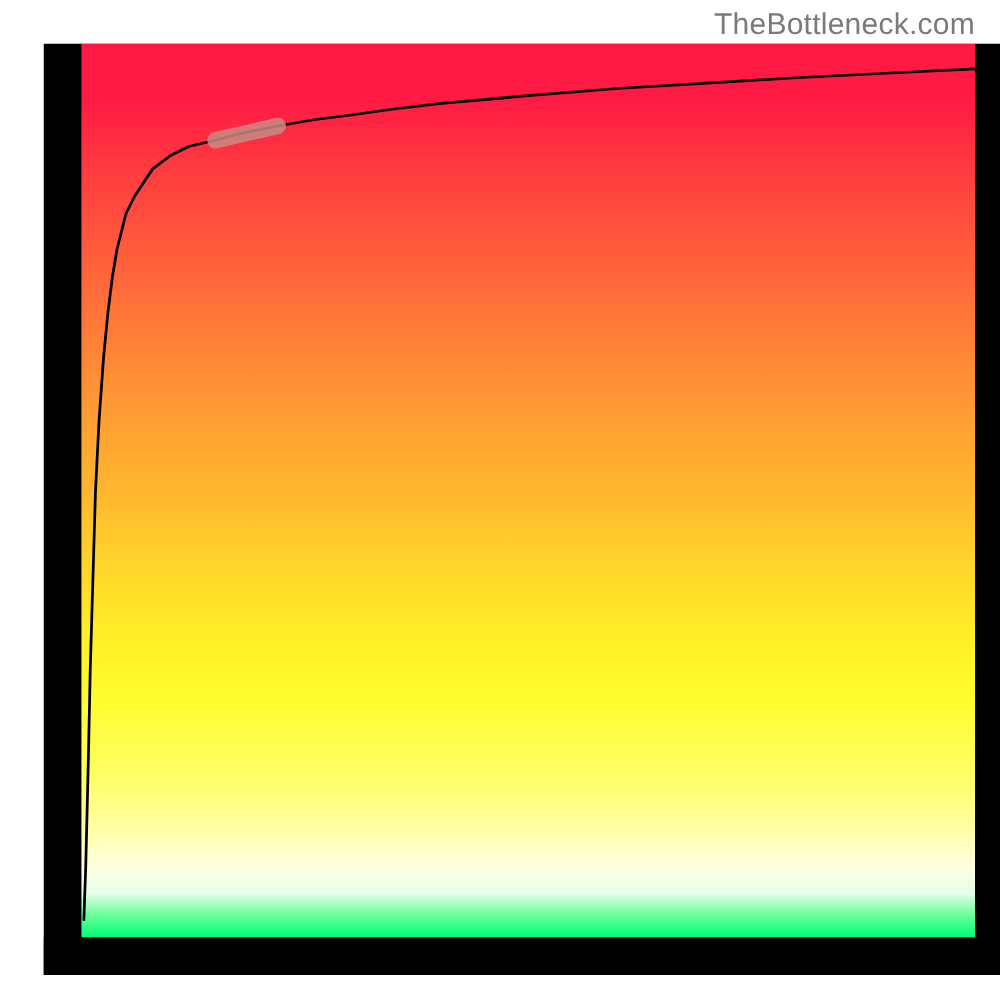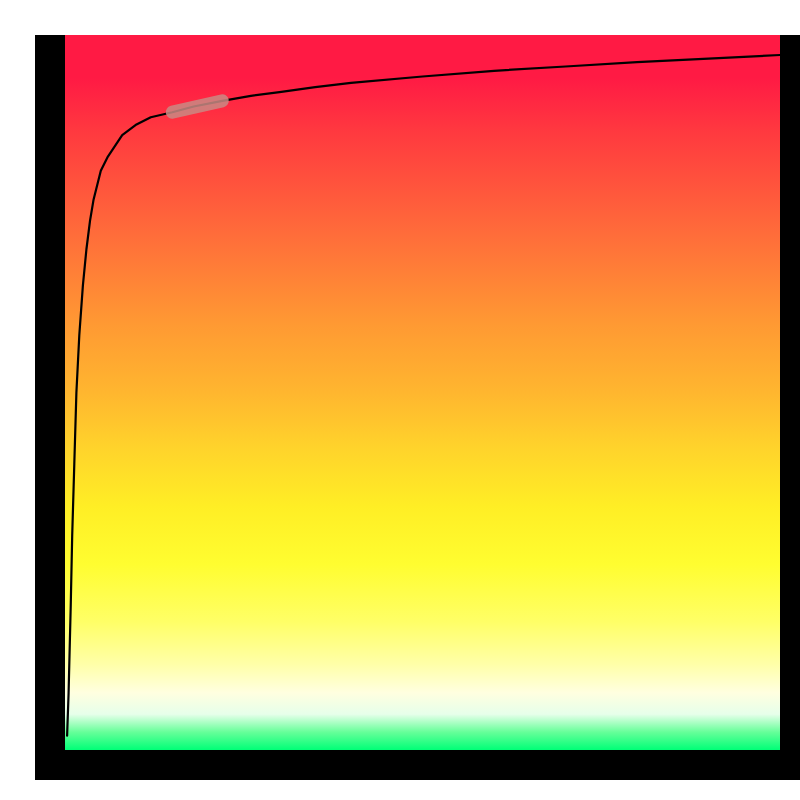--- a/index.html
+++ b/index.html
@@ -85,20 +85,21 @@
     font-weight: 400;
     letter-spacing: 0.2px;
     user-select: none;
   }
 </style>
 </head>
 <body>
 
 <div class="stage">
 
+  <div class="watermark">TheBottleneck.com</div>
 
   <div class="frame-black"></div>
 
   <div class="plot-area">
     <div class="gradient-bg"></div>
 
     <svg class="curve" viewBox="0 0 715 715" preserveAspectRatio="none">
       <path d="M2.1 700.7 L3.6 657.8 L5.7 572.0 L7.2 500.5 L9.3 429.0 L11.4 357.5 L14.3 300.3 L17.9 250.3 L21.4 214.5 L25.0 185.9 L28.6 164.4 L35.8 135.8 L42.9 121.6 L57.2 100.1 L71.5 89.4 L85.8 82.2 L107.3 77.2 L128.7 71.5 L157.3 65.8 L185.9 60.8 L214.5 57.2 L250.2 52.2 L286.0 47.9 L357.5 41.5 L429.0 35.8 L500.5 31.5 L572.0 27.2 L643.5 23.6 L715.0 20.0" fill="none" stroke="#000000" stroke-width="2.2" stroke-linecap="round" stroke-linejoin="round"></path>
       <path d="M107.3 77.2 L157.3 65.8" fill="none" stroke="#c98a84" stroke-width="13" stroke-linecap="round" opacity="0.85"></path>
     </svg>

